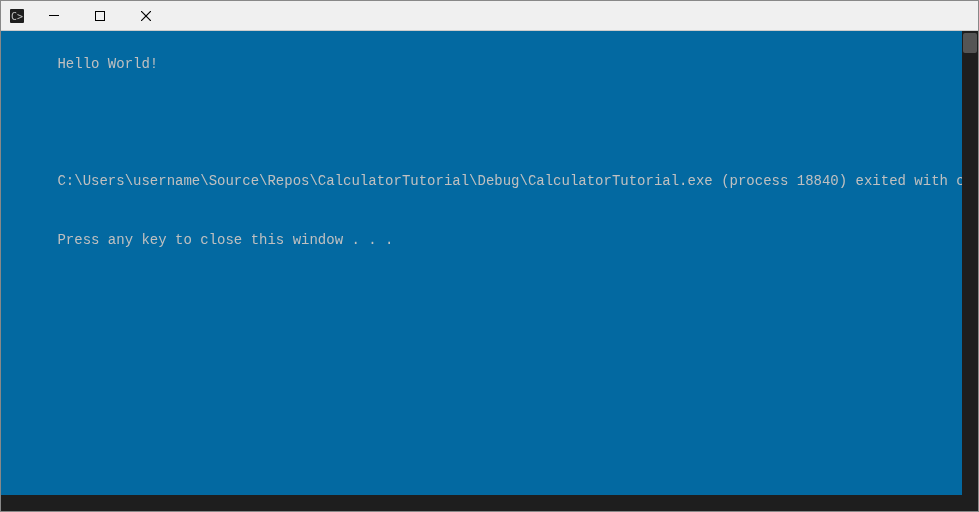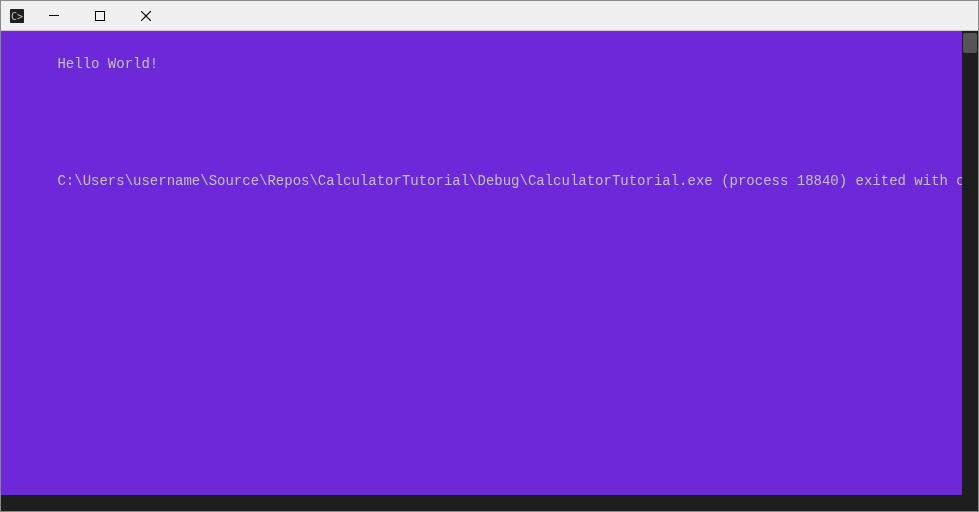--- a/index.html
+++ b/index.html
@@ -67,21 +67,21 @@
       cursor: pointer;
       display: flex;
       align-items: center;
       justify-content: center;
       font-size: 11px;
       color: #000;
     }
 
     .console-area {
       flex: 1;
-      background: #6d28d9;
+      background: #0369a1;
       padding: 4px 6px;
       overflow: hidden;
       position: relative;
     }
 
     .console-text {
       font-family: 'Consolas', 'Courier New', monospace;
       font-size: 14px;
       color: #c0c0c0;
       white-space: pre;
@@ -159,20 +159,21 @@
   </div>
 
   <div class="console-area">
     <div class="console-text">
       <span>Hello World!</span>
       <br>
       <span></span>
       <br>
       <span>C:\Users\username\Source\Repos\CalculatorTutorial\Debug\CalculatorTutorial.exe (process 18840) exited with code 0.</span>
       <br>
+      <span>Press any key to close this window . . .</span>
     </div>
 
     <div class="scrollbar-v">
       <div class="scrollbar-v-thumb"></div>
     </div>
     <div class="scrollbar-h"></div>
     <div class="scrollbar-corner"></div>
   </div>
 </div>
 

